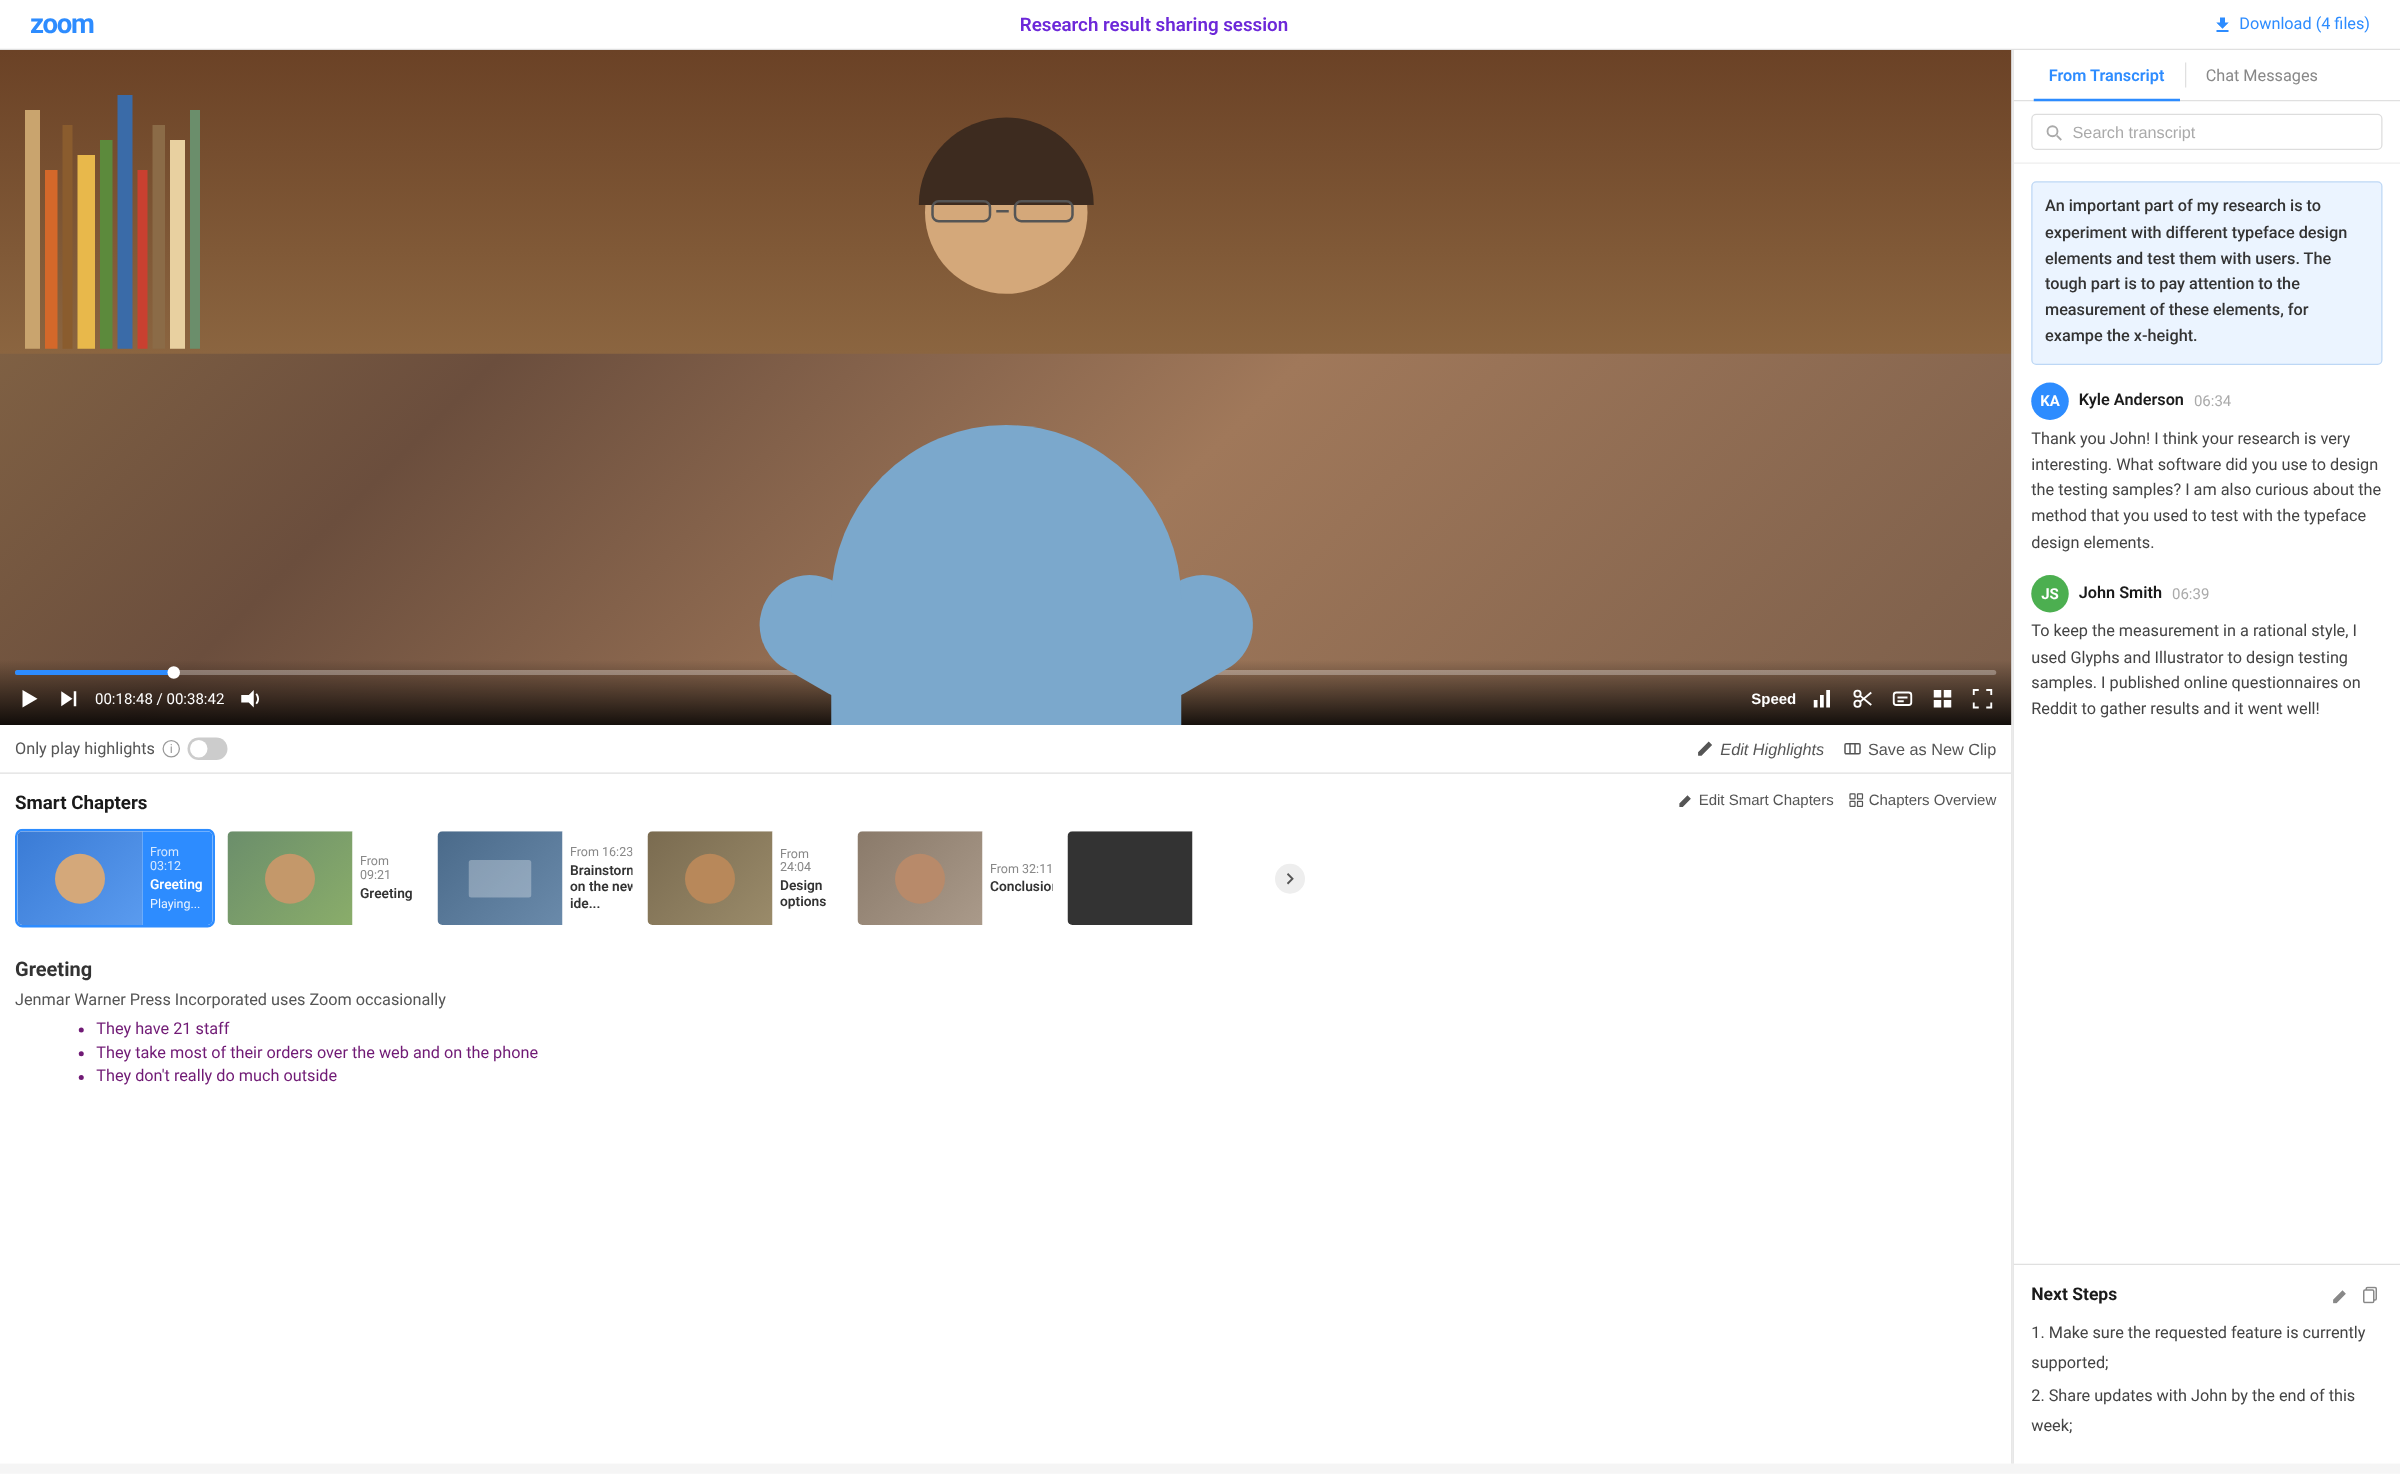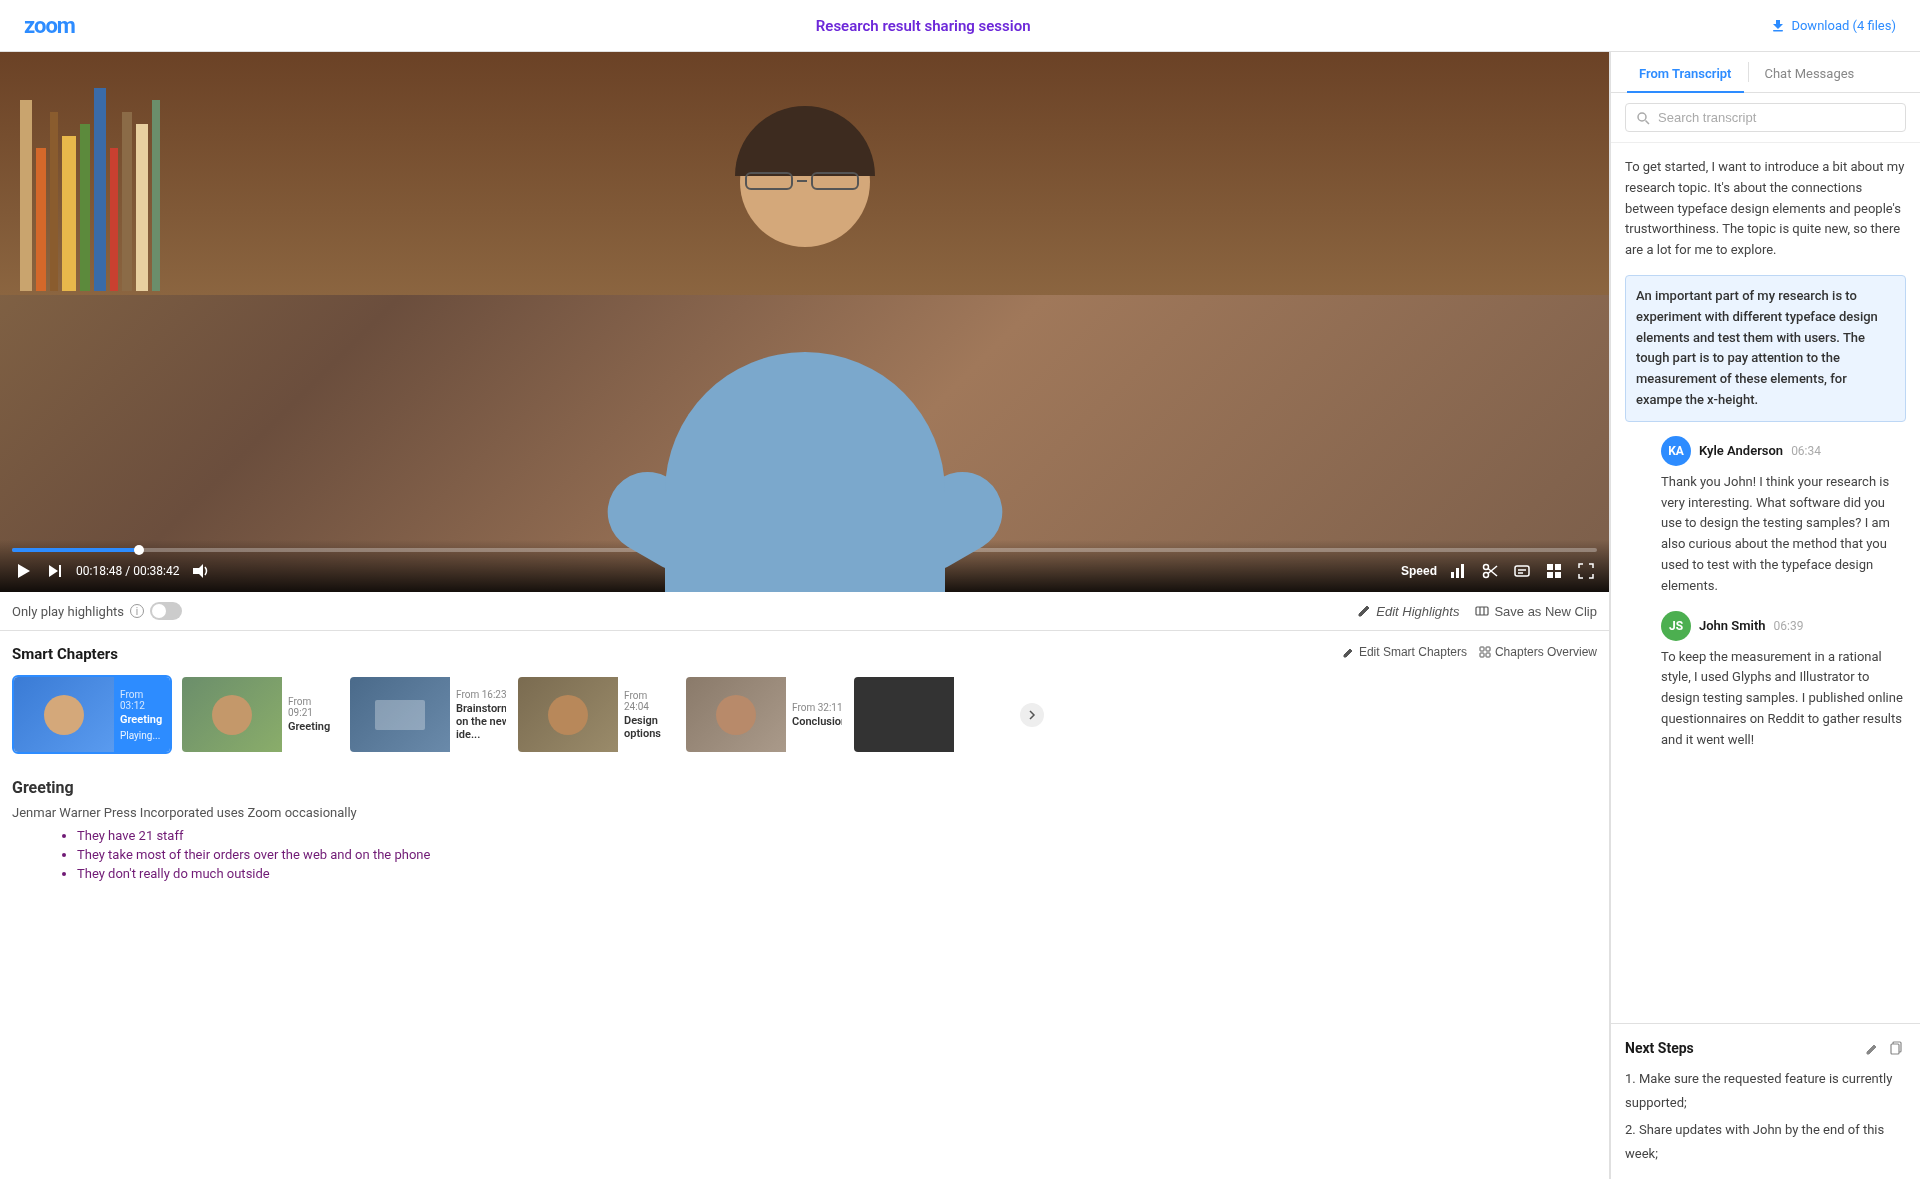--- a/index.html
+++ b/index.html
@@ -1,21 +1,21 @@
 <!DOCTYPE html>
 <html><head>
   <meta charset="utf-8">
   <style>
     * { margin: 0; padding: 0; box-sizing: border-box; }
     body { font-family: -apple-system, BlinkMacSystemFont, 'Segoe UI', Roboto, sans-serif; background: #f5f5f5; color: #333; font-size: 14px; }
 
     
     .header {
       display: flex; align-items: center; justify-content: space-between;
-      padding: 0 24px; height: 52px; background: #fff;
+      padding: 0 24px; height: 40px; background: #fff;
       border-bottom: 1px solid #e0e0e0;
     }
     .header-logo { color: #2D8CFF; font-size: 22px; font-weight: bold; letter-spacing: -1px; }
     .header-title { font-size: 15px; font-weight: 600; color: #6d28d9; }
     .header-download { display: flex; align-items: center; gap: 6px; font-size: 13px; color: #2D8CFF; cursor: pointer; }
 
     
     .main-layout {
       display: flex; height: calc(100vh - 48px);
     }
@@ -194,21 +194,21 @@
 
     
     .transcript-body { flex: 1; overflow-y: auto; padding: 14px; }
     .transcript-body::-webkit-scrollbar { width: 4px; }
     .transcript-body::-webkit-scrollbar-thumb { background: #ccc; border-radius: 2px; }
     .transcript-paragraph { font-size: 13px; color: #444; line-height: 1.6; margin-bottom: 14px; }
     .transcript-highlight {
       background: #EBF4FF; border: 1px solid #BDD7F5; border-radius: 4px;
       padding: 10px; margin-bottom: 14px; font-size: 13px; line-height: 1.6; font-weight: 500; color: #333;
     }
-    .transcript-message { margin-bottom: 14px; margin-left: 36px; }
+    .transcript-message { margin-bottom: 14px; }
     .msg-header { display: flex; align-items: center; gap: 8px; margin-bottom: 6px; }
     .msg-avatar {
       width: 30px; height: 30px; border-radius: 50%; flex-shrink: 0;
       display: flex; align-items: center; justify-content: center;
       font-size: 12px; font-weight: 700; color: #fff;
     }
     .avatar-blue { background: #2D8CFF; }
     .avatar-green { background: #4CAF50; }
     .msg-name { font-size: 13px; font-weight: 600; color: #1a1a1a; }
     .msg-time { font-size: 12px; color: #aaa; }
@@ -511,21 +511,20 @@
       <div class="search-input-wrap">
         <svg width="14" height="14" viewBox="0 0 14 14" fill="none">
           <circle cx="6" cy="6" r="4" stroke="#aaa" stroke-width="1.5" fill="none"></circle>
           <line x1="9.5" y1="9.5" x2="13" y2="13" stroke="#aaa" stroke-width="1.5"></line>
         </svg>
         <input class="search-input" type="text" placeholder="Search transcript" style="">
       </div>
     </div>
 
     <div class="transcript-body">
-      <p class="transcript-paragraph">To get started, I want to introduce a bit about my research topic. It's about the connections between typeface design elements and people's trustworthiness. The topic is quite new, so there are a lot for me to explore.</p>
       <div class="transcript-highlight">An important part of my research is to experiment with different typeface design elements and test them with users. The tough part is to pay attention to the measurement of these elements, for exampe the x-height.</div>
 
       <div class="transcript-message">
         <div class="msg-header">
           <div class="msg-avatar avatar-blue">KA</div>
           <span class="msg-name">Kyle Anderson</span>
           <span class="msg-time">06:34</span>
         </div>
         <p class="msg-text">Thank you John! I think your research is very interesting. What software did you use to design the testing samples? I am also curious about the method that you used to test with the typeface design elements.</p>
       </div>

